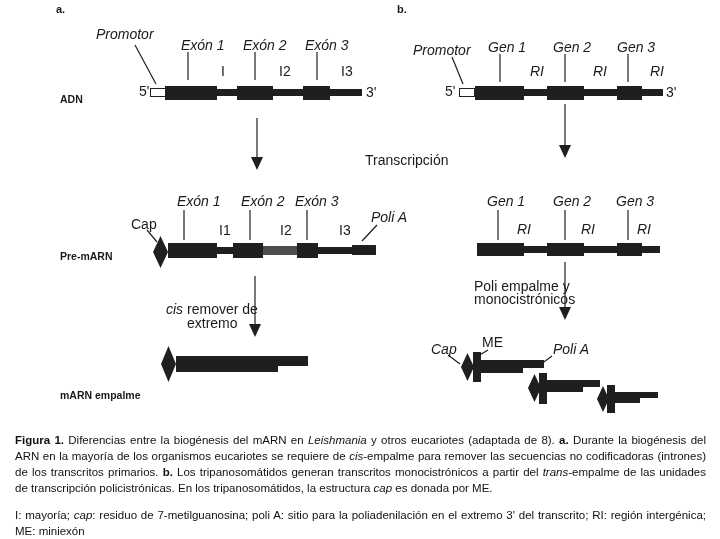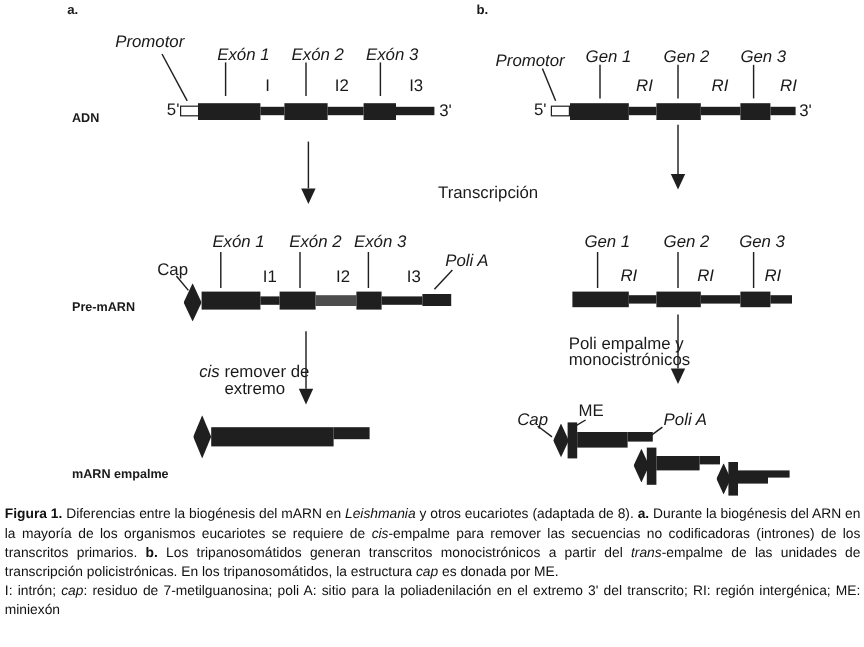--- a/index.html
+++ b/index.html
@@ -11,21 +11,21 @@
   .rowlab{font-size:10.5px;font-weight:bold;}
   .plab{font-size:11px;font-weight:bold;}
   .seg{position:absolute;background:#1f1f1f;}
   .gseg{position:absolute;background:#4d4d4d;}
   .openbox{position:absolute;background:#ffffff;border:1px solid #1f1f1f;box-sizing:border-box;}
   .diamond{position:absolute;background:#1f1f1f;clip-path:polygon(50% 0,100% 50%,50% 100%,0 50%);}
   svg.overlay{position:absolute;left:0;top:0;pointer-events:none;}
   .ln{stroke:#1f1f1f;stroke-width:1.2;}
   .ah{fill:#1f1f1f;}
   .caption{position:absolute;left:4px;top:421px;width:713px;font-size:11.5px;line-height:16px;text-align:justify;color:#111;}
-  .caption p{margin:0;}
+  .caption p{margin:11px;}
 </style>
 </head>
 <body>
 
 <div class="fig">
 
   <svg class="overlay" width="720" height="420" viewBox="0 0 720 420">
     <line class="ln" x1="135" y1="45" x2="156" y2="84"></line>
     <line class="ln" x1="452" y1="57" x2="463" y2="84"></line>
 
@@ -173,16 +173,16 @@
   <div class="seg" style="left:547px;top:380px;width:36px;height:12px"></div>
   <div class="seg" style="left:583px;top:380px;width:17px;height:7px"></div>
 
   <div class="diamond" style="left:597px;top:386px;width:12px;height:26px"></div>
   <div class="seg" style="left:607px;top:385px;width:8px;height:28px"></div>
   <div class="seg" style="left:615px;top:392px;width:25px;height:11px"></div>
   <div class="seg" style="left:640px;top:392px;width:18px;height:6px"></div>
 
   <div class="caption">
     <p><span class="bd">Figura 1.</span><span> Diferencias entre la biogénesis del mARN en </span><span class="it">Leishmania</span><span> y otros eucariotes (adaptada de 8). </span><span class="bd">a.</span><span> Durante la biogénesis del ARN en la mayoría de los organismos eucariotes se requiere de </span><span class="it">cis</span><span>-empalme para remover las secuencias no codificadoras (intrones) de los transcritos primarios. </span><span class="bd">b.</span><span> Los tripanosomátidos generan transcritos monocistrónicos a partir del </span><span class="it">trans</span><span>-empalme de las unidades de transcripción policistrónicas. En los tripanosomátidos, la estructura </span><span class="it">cap</span><span> es donada por ME.</span></p>
-    <p><span>I: intrón; </span><span class="it">cap</span><span>: residuo de 7-metilguanosina; poli A: sitio para la poliadenilación en el extremo 3' del transcrito; RI: región intergénica; ME: miniexón</span></p>
+    <p><span>I: mayoría; </span><span class="it">cap</span><span>: residuo de 7-metilguanosina; poli A: sitio para la poliadenilación en el extremo 3' del transcrito; RI: región intergénica; ME: miniexón</span></p>
   </div>
 
 </div>
 
 </body></html>

